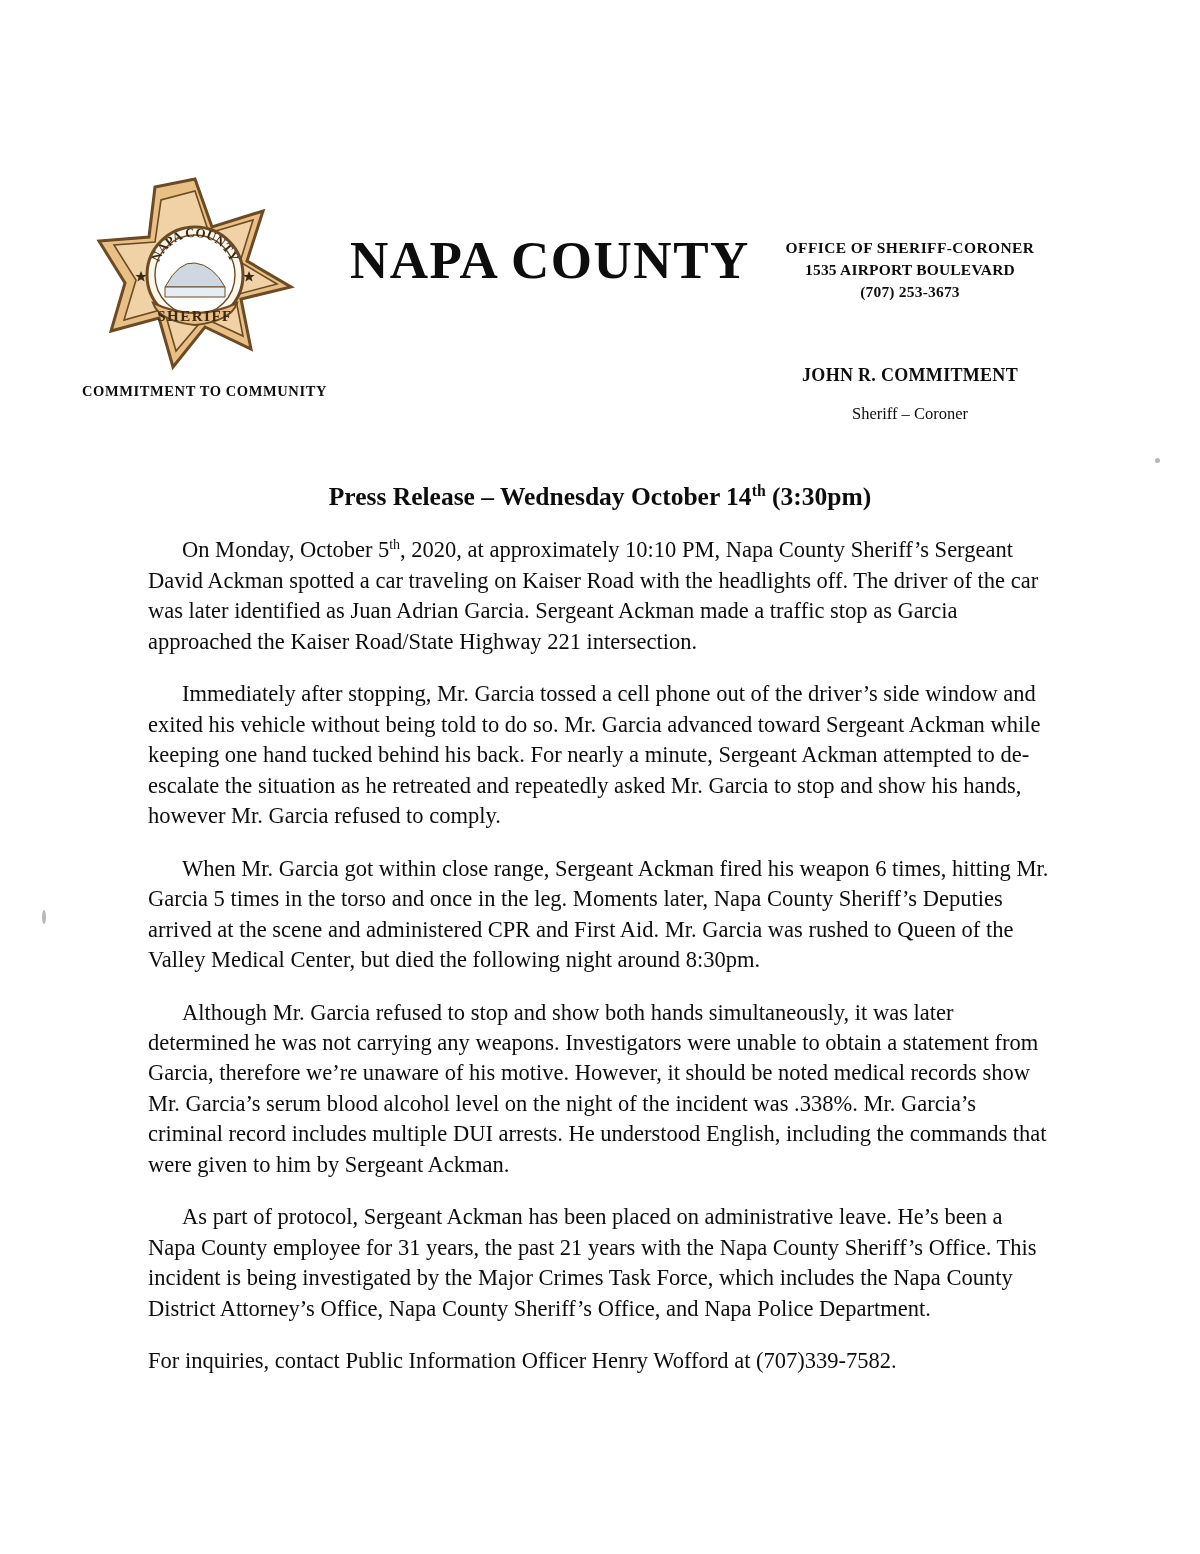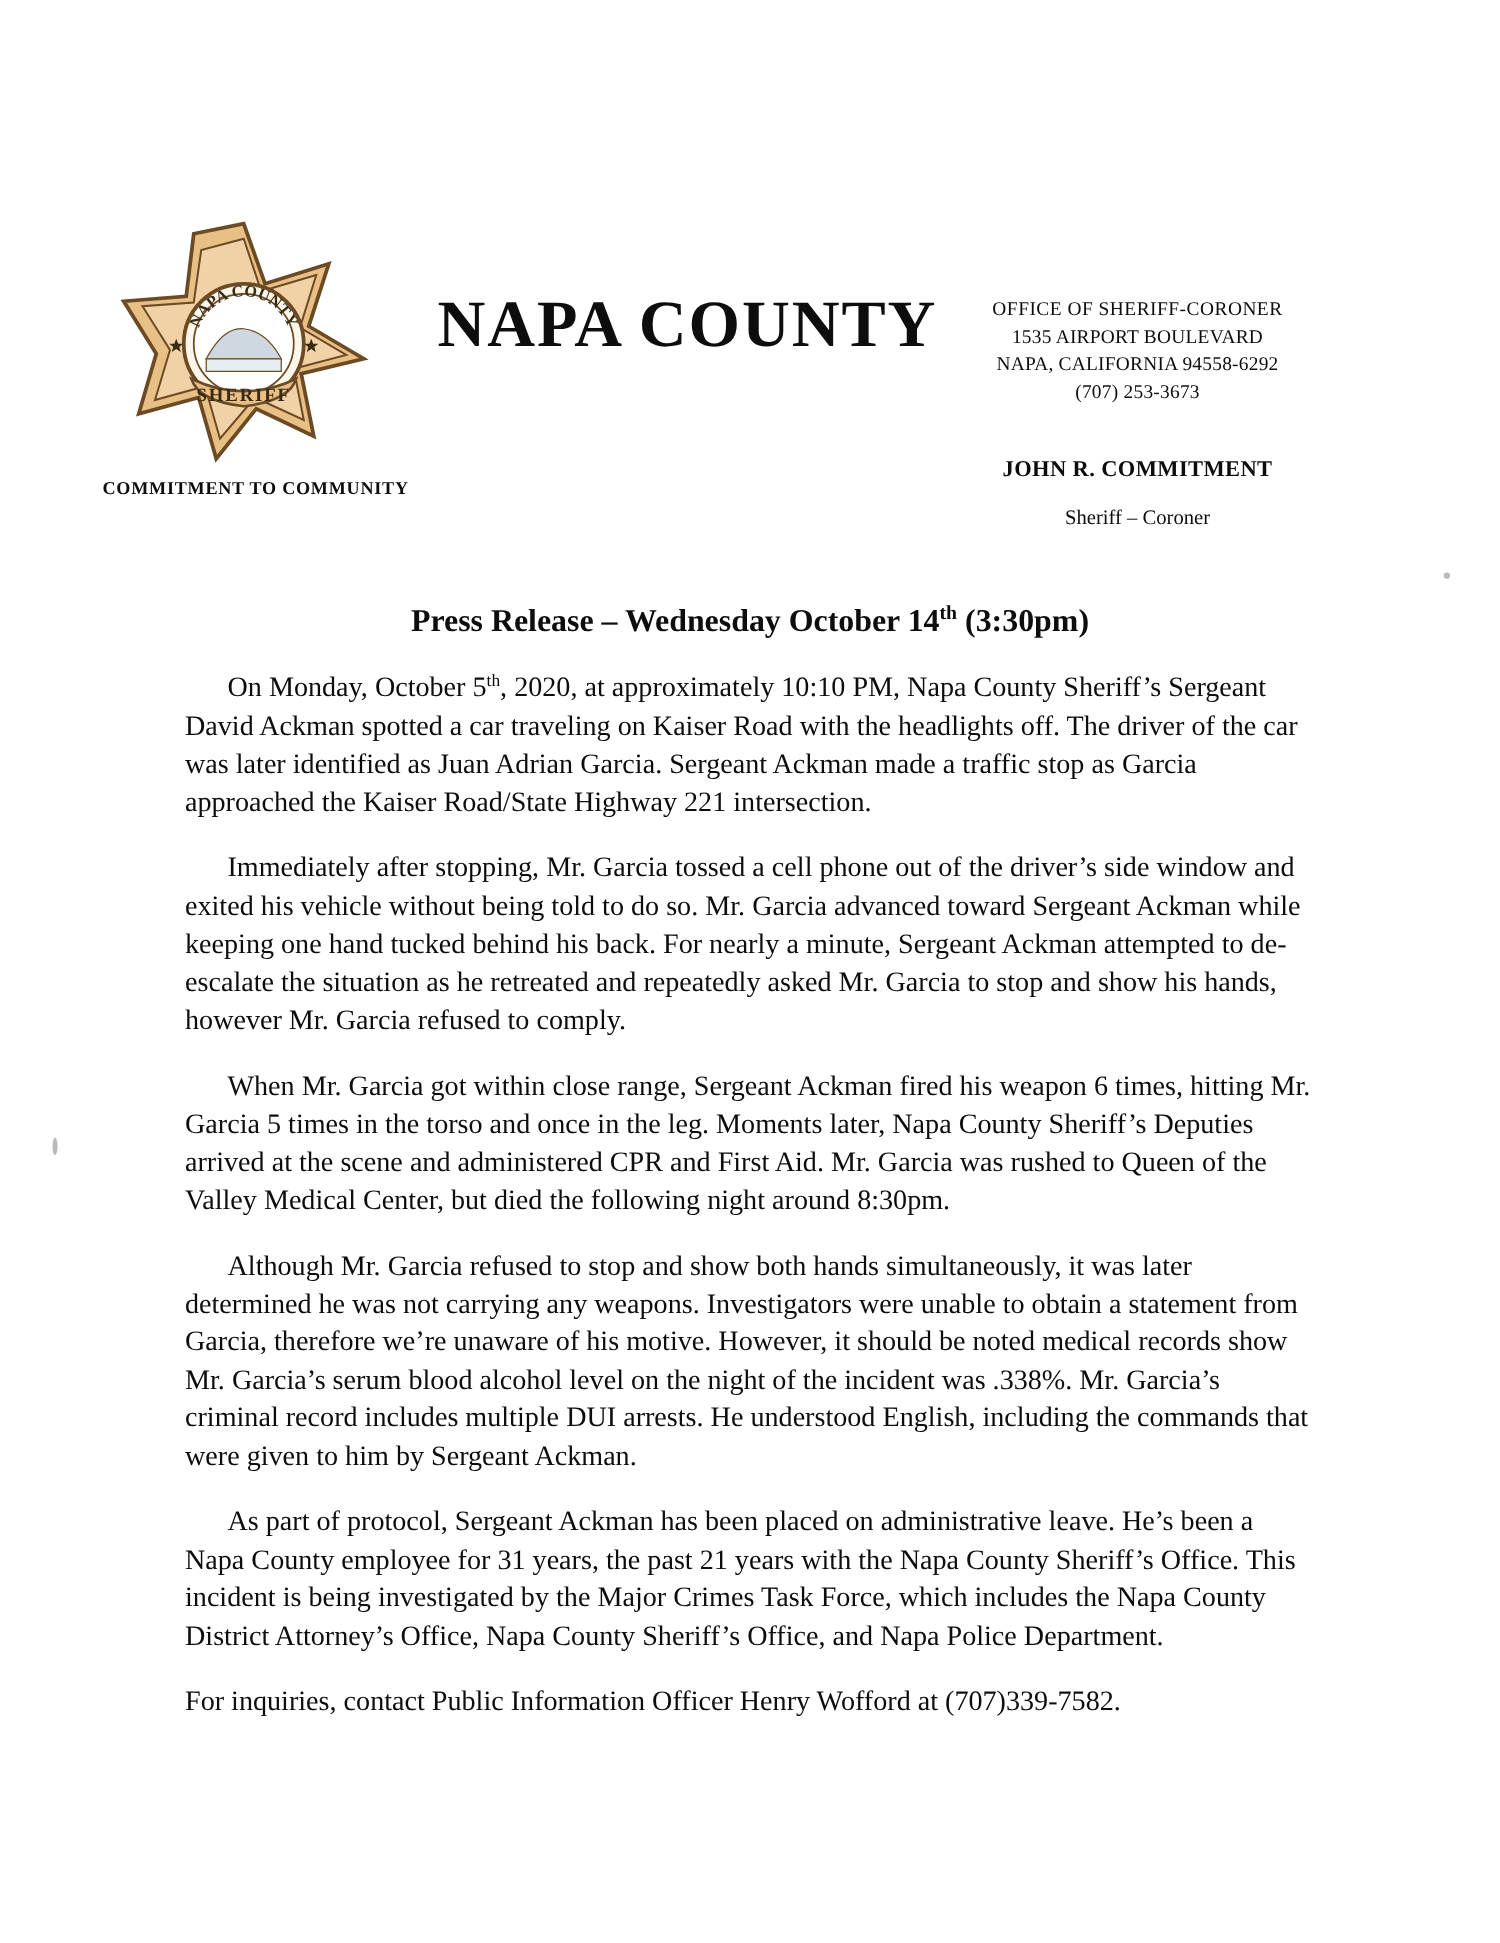--- a/index.html
+++ b/index.html
@@ -60,21 +60,21 @@
     letter-spacing: 1.5px;
     font-family: "Liberation Serif", "DejaVu Serif", serif;
   }
   .address-block {
     position: absolute;
     right: 120px;
     top: 62px;
     width: 340px;
     text-align: center;
     font-size: 15.5px;
-    font-weight: normal;
+    font-weight: bold;
     line-height: 1.42;
     letter-spacing: 0.2px;
   }
   .address-block .line1 { letter-spacing: 0.4px; }
   .sheriff-block {
     position: absolute;
     right: 120px;
     top: 190px;
     width: 340px;
     text-align: center;
@@ -171,21 +171,20 @@
         </svg>
       </div>
       <div class="commitment">COMMITMENT TO COMMUNITY</div>
     </div>
 
     <div class="org-title">NAPA COUNTY</div>
 
     <div class="address-block">
       <div class="line1">OFFICE OF SHERIFF-CORONER</div>
       <div>1535 AIRPORT BOULEVARD</div>
-      <div>NAPA, CALIFORNIA 94558-6292</div>
       <div>(707) 253-3673</div>
     </div>
 
     <div class="sheriff-block">
       <div class="sheriff-name">JOHN R. COMMITMENT</div>
       <div class="sheriff-role">Sheriff – Coroner</div>
     </div>
   </div>
 
   <div class="headline">

